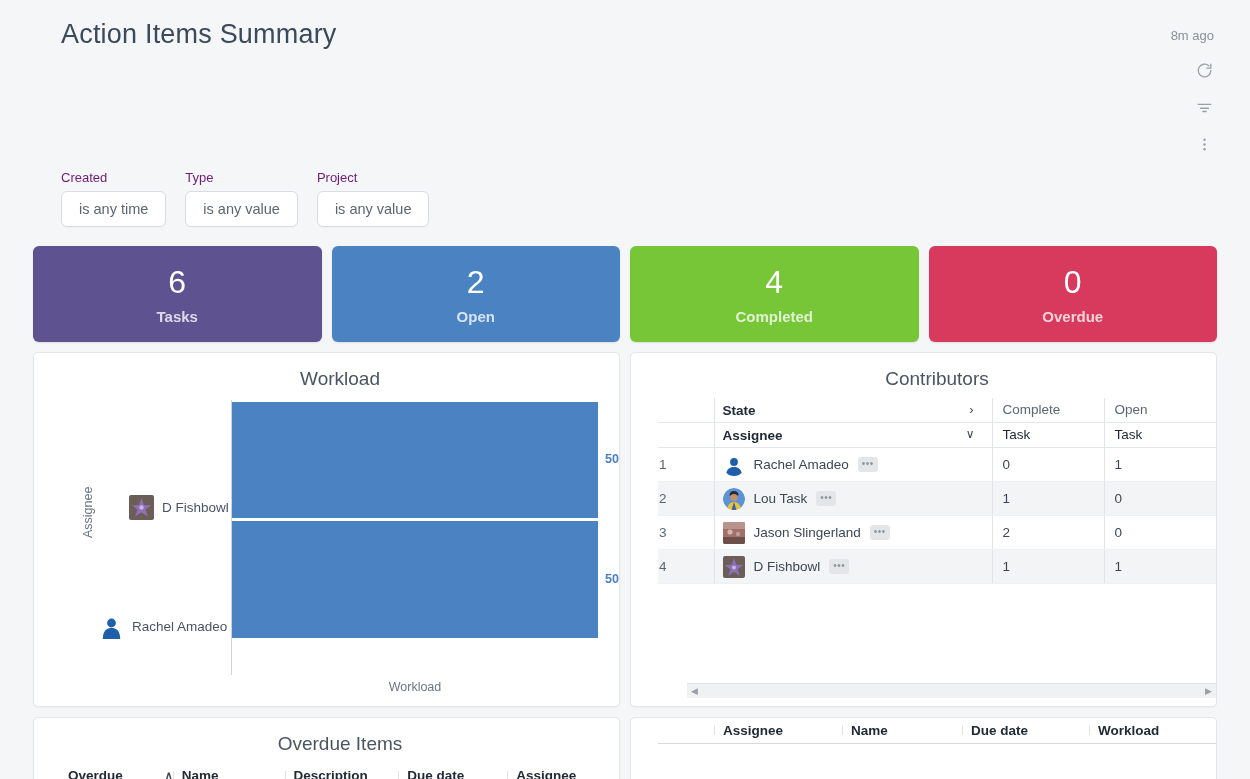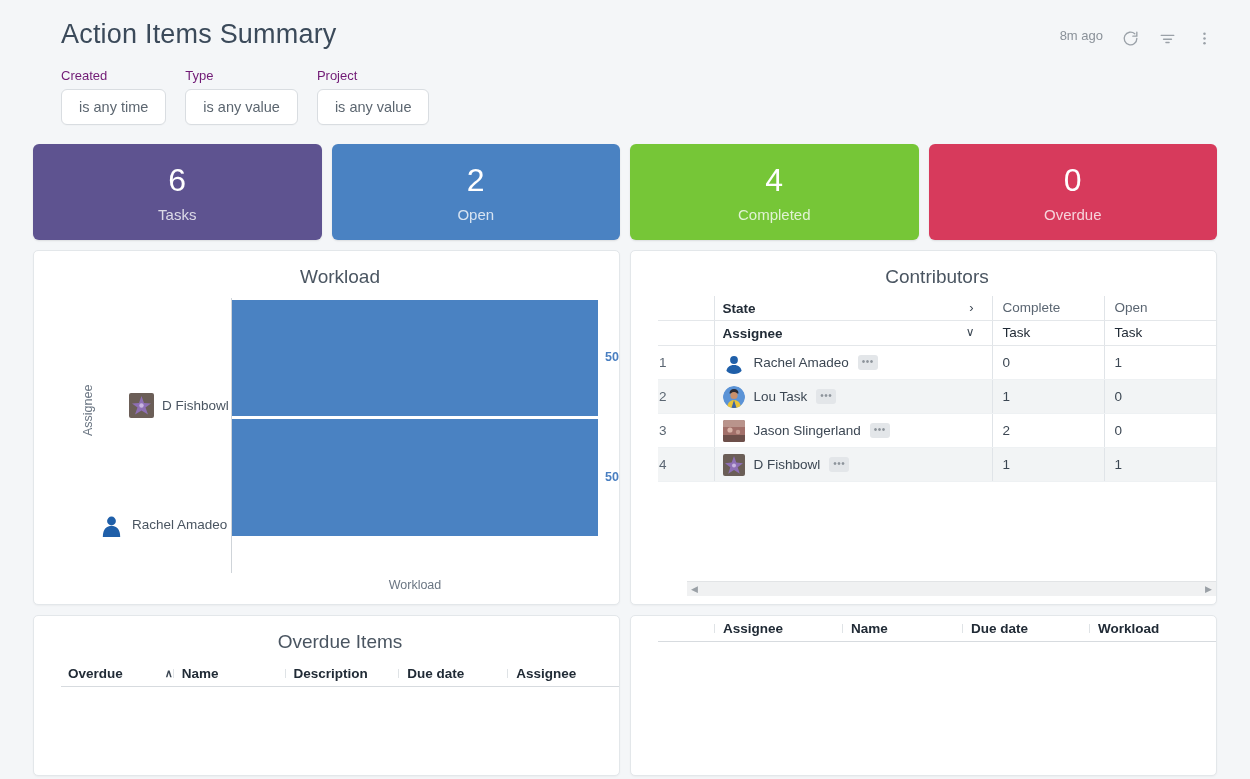--- a/index.html
+++ b/index.html
@@ -14,21 +14,21 @@
 
   
   .header-row {
     display: flex; align-items: flex-start; justify-content: space-between;
     padding-top: 16px;
   }
   .page-title {
     font-size: 27px; font-weight: 400; color: #3b4a5a;
     letter-spacing: .2px; margin: 0; padding-left: 29px; line-height: 36px;
   }
-  .header-actions { display: flex; align-items: flex-start; gap: 17px; padding-top: 12px; padding-right: 4px; }
+  .header-actions { display: flex; align-items: flex-end; gap: 17px; padding-top: 12px; padding-right: 4px; flex-direction: column; }
   .ago-text { font-size: 13px; color: #8a9199; }
   .ico-btn { width: 20px; height: 20px; display: flex; align-items: center; justify-content: center; cursor: pointer; }
   .ico-btn svg { display: block; }
 
   
   .filters { display: flex; gap: 19px; padding-left: 29px; margin-top: 16px; }
   .filter-label { font-size: 13px; color: #701a75; margin-bottom: 6px; }
   .filter-pill {
     background: #fff; border: 1px solid #d9dde1; border-radius: 6px;
     height: 36px; display: flex; align-items: center; justify-content: center;
@@ -37,21 +37,21 @@
   }
 
   
   .kpis { display: flex; gap: 10px; margin-top: 19px; padding: 0 1px; }
   .kpi {
     flex: 1; height: 96px; border-radius: 6px;
     display: flex; flex-direction: column; align-items: center; justify-content: center;
     color: #fff; cursor: pointer; box-shadow: 0 1px 2px rgba(0,0,0,.10);
   }
   .kpi-value { font-size: 32px; font-weight: 300; line-height: 36px; }
-  .kpi-label { font-size: 15px; font-weight: 400; margin-top: 8px; color: rgba(255,255,255,.78); }
+  .kpi-label { font-size: 15px; font-weight: 700; margin-top: 8px; color: rgba(255,255,255,.78); }
 
   
   .panel {
     background: #fff; border: 1px solid #e3e7ea; border-radius: 5px;
     box-shadow: 0 1px 2px rgba(0,0,0,.04); position: relative; overflow: hidden;
   }
   .panel-title {
     text-align: center; font-size: 19px; font-weight: 400; color: #4a5561;
     padding-top: 15px; padding-bottom: 8px;
   }

